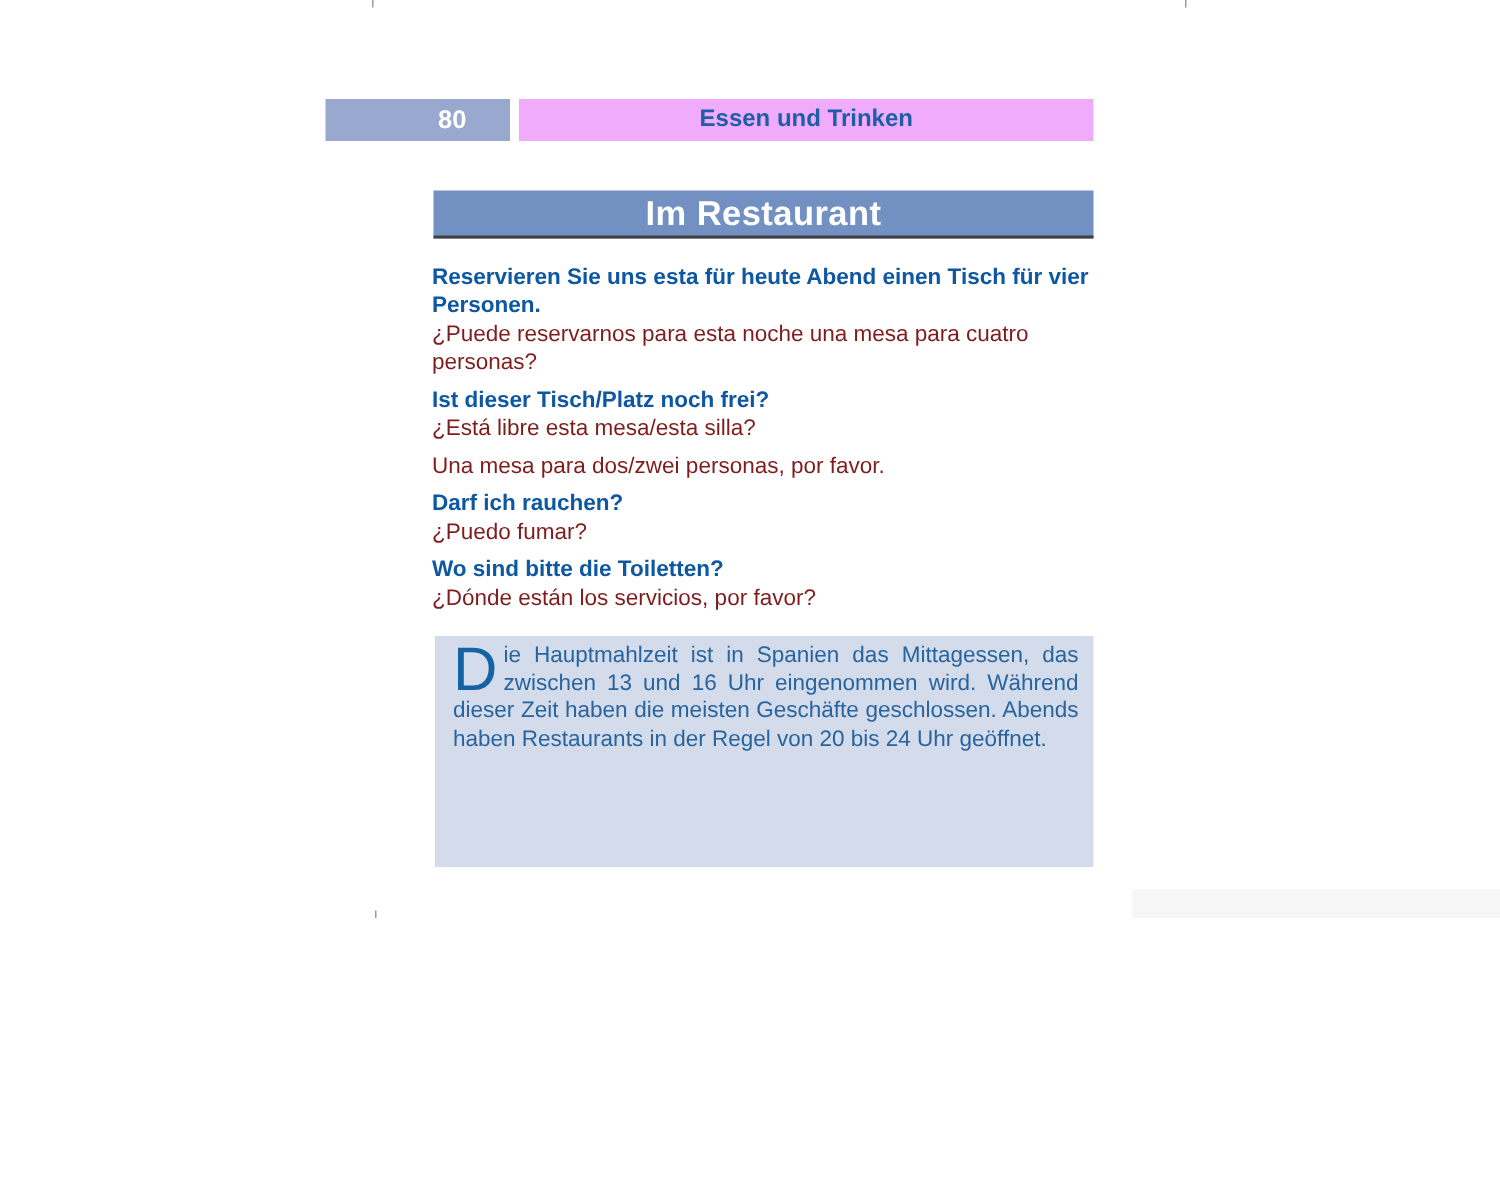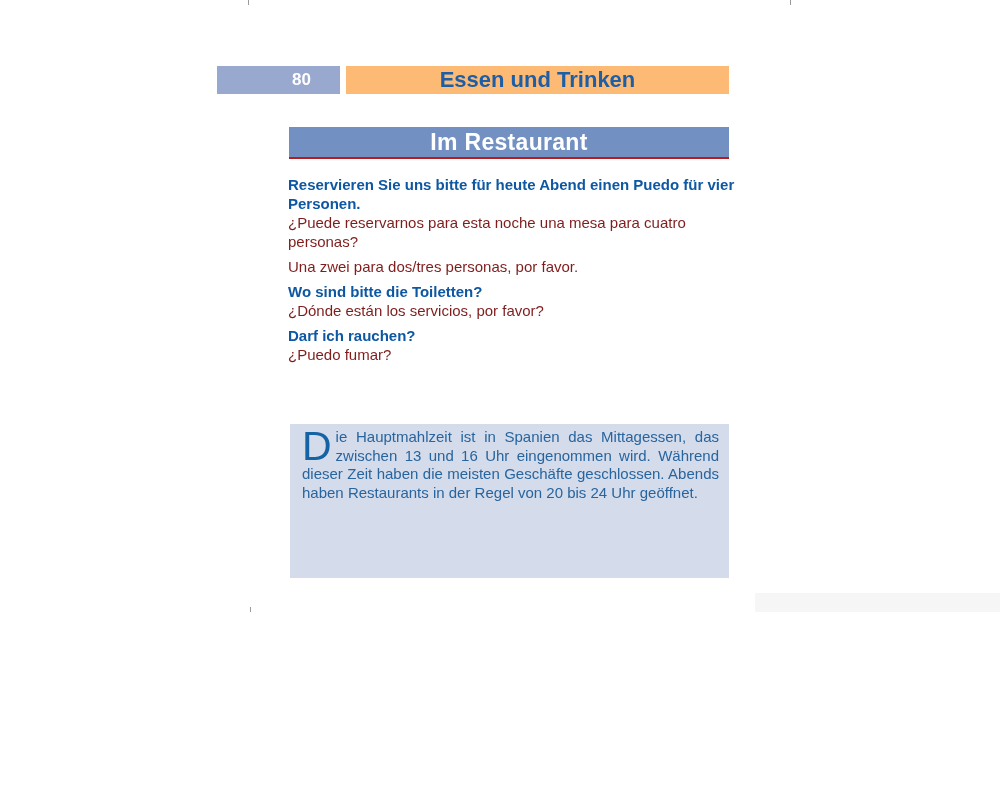--- a/index.html
+++ b/index.html
@@ -21,28 +21,28 @@
 
   
   .pagenum-bar {
     position: absolute; left: 217px; top: 66px; width: 123px; height: 28px;
     background: #98a8cf; color: #ffffff;
     font-size: 17px; font-weight: bold; line-height: 28px;
     text-align: right; padding-right: 29px;
   }
   .chapter-bar {
     position: absolute; left: 346px; top: 66px; width: 383px; height: 28px;
-    background: #fdba74; color: #1d5fa7;
-    font-size: 22px; font-weight: bold; line-height: 28px; text-align: center;
+    background: #f0abfc; color: #1d5fa7;
+    font-size: 16px; font-weight: bold; line-height: 28px; text-align: center;
   }
 
   
   .section-bar {
     position: absolute; left: 289px; top: 127px; width: 440px; height: 32px;
-    background: #7291c2; border-bottom: 2px solid #b91c1c;
+    background: #7291c2; border-bottom: 2px solid #404040;
     color: #ffffff; font-size: 23px; font-weight: bold;
     line-height: 30px; text-align: center;
     letter-spacing: 0.3px;
   }
 
   
   .phrases { position: absolute; left: 288px; top: 175px; width: 452px; }
   .phrase-pair { margin-bottom: 6px; }
   .phrase-de {
     color: #0e57a2; font-weight: bold; font-size: 15px; line-height: 19px;
@@ -85,33 +85,37 @@
   <div class="chapter-bar">
     <span>Essen und Trinken</span>
   </div>
 
   <div class="section-bar">
     <span>Im Restaurant</span>
   </div>
 
   <div class="phrases">
     <div class="phrase-pair">
-      <div class="phrase-de">Reservieren Sie uns bitte für heute Abend einen Puedo für vier Personen.</div>
+      <div class="phrase-de">Reservieren Sie uns esta für heute Abend einen Tisch für vier Personen.</div>
       <div class="phrase-es">¿Puede reservarnos para esta noche una mesa para cuatro personas?</div>
     </div>
     <div class="phrase-pair">
-      <div class="phrase-es">Una zwei para dos/tres personas, por favor.</div>
+      <div class="phrase-de">Ist dieser Tisch/Platz noch frei?</div>
+      <div class="phrase-es">¿Está libre esta mesa/esta silla?</div>
+    </div>
+    <div class="phrase-pair">
+      <div class="phrase-es">Una mesa para dos/zwei personas, por favor.</div>
+    </div>
+    <div class="phrase-pair">
+      <div class="phrase-de">Darf ich rauchen?</div>
+      <div class="phrase-es">¿Puedo fumar?</div>
     </div>
     <div class="phrase-pair">
       <div class="phrase-de">Wo sind bitte die Toiletten?</div>
       <div class="phrase-es">¿Dónde están los servicios, por favor?</div>
-    </div>
-    <div class="phrase-pair">
-      <div class="phrase-de">Darf ich rauchen?</div>
-      <div class="phrase-es">¿Puedo fumar?</div>
     </div>
   </div>
 
   <div class="info-box">
     <p><span class="drop-cap">D</span><span>ie Hauptmahlzeit ist in Spanien das Mittagessen, das zwischen 13 und 16 Uhr eingenommen wird. Während dieser Zeit haben die meisten Geschäfte geschlossen. Abends haben Restaurants in der Regel von 20 bis 24 Uhr geöffnet.</span></p>
   </div>
 
 </div>
 
 </body></html>

